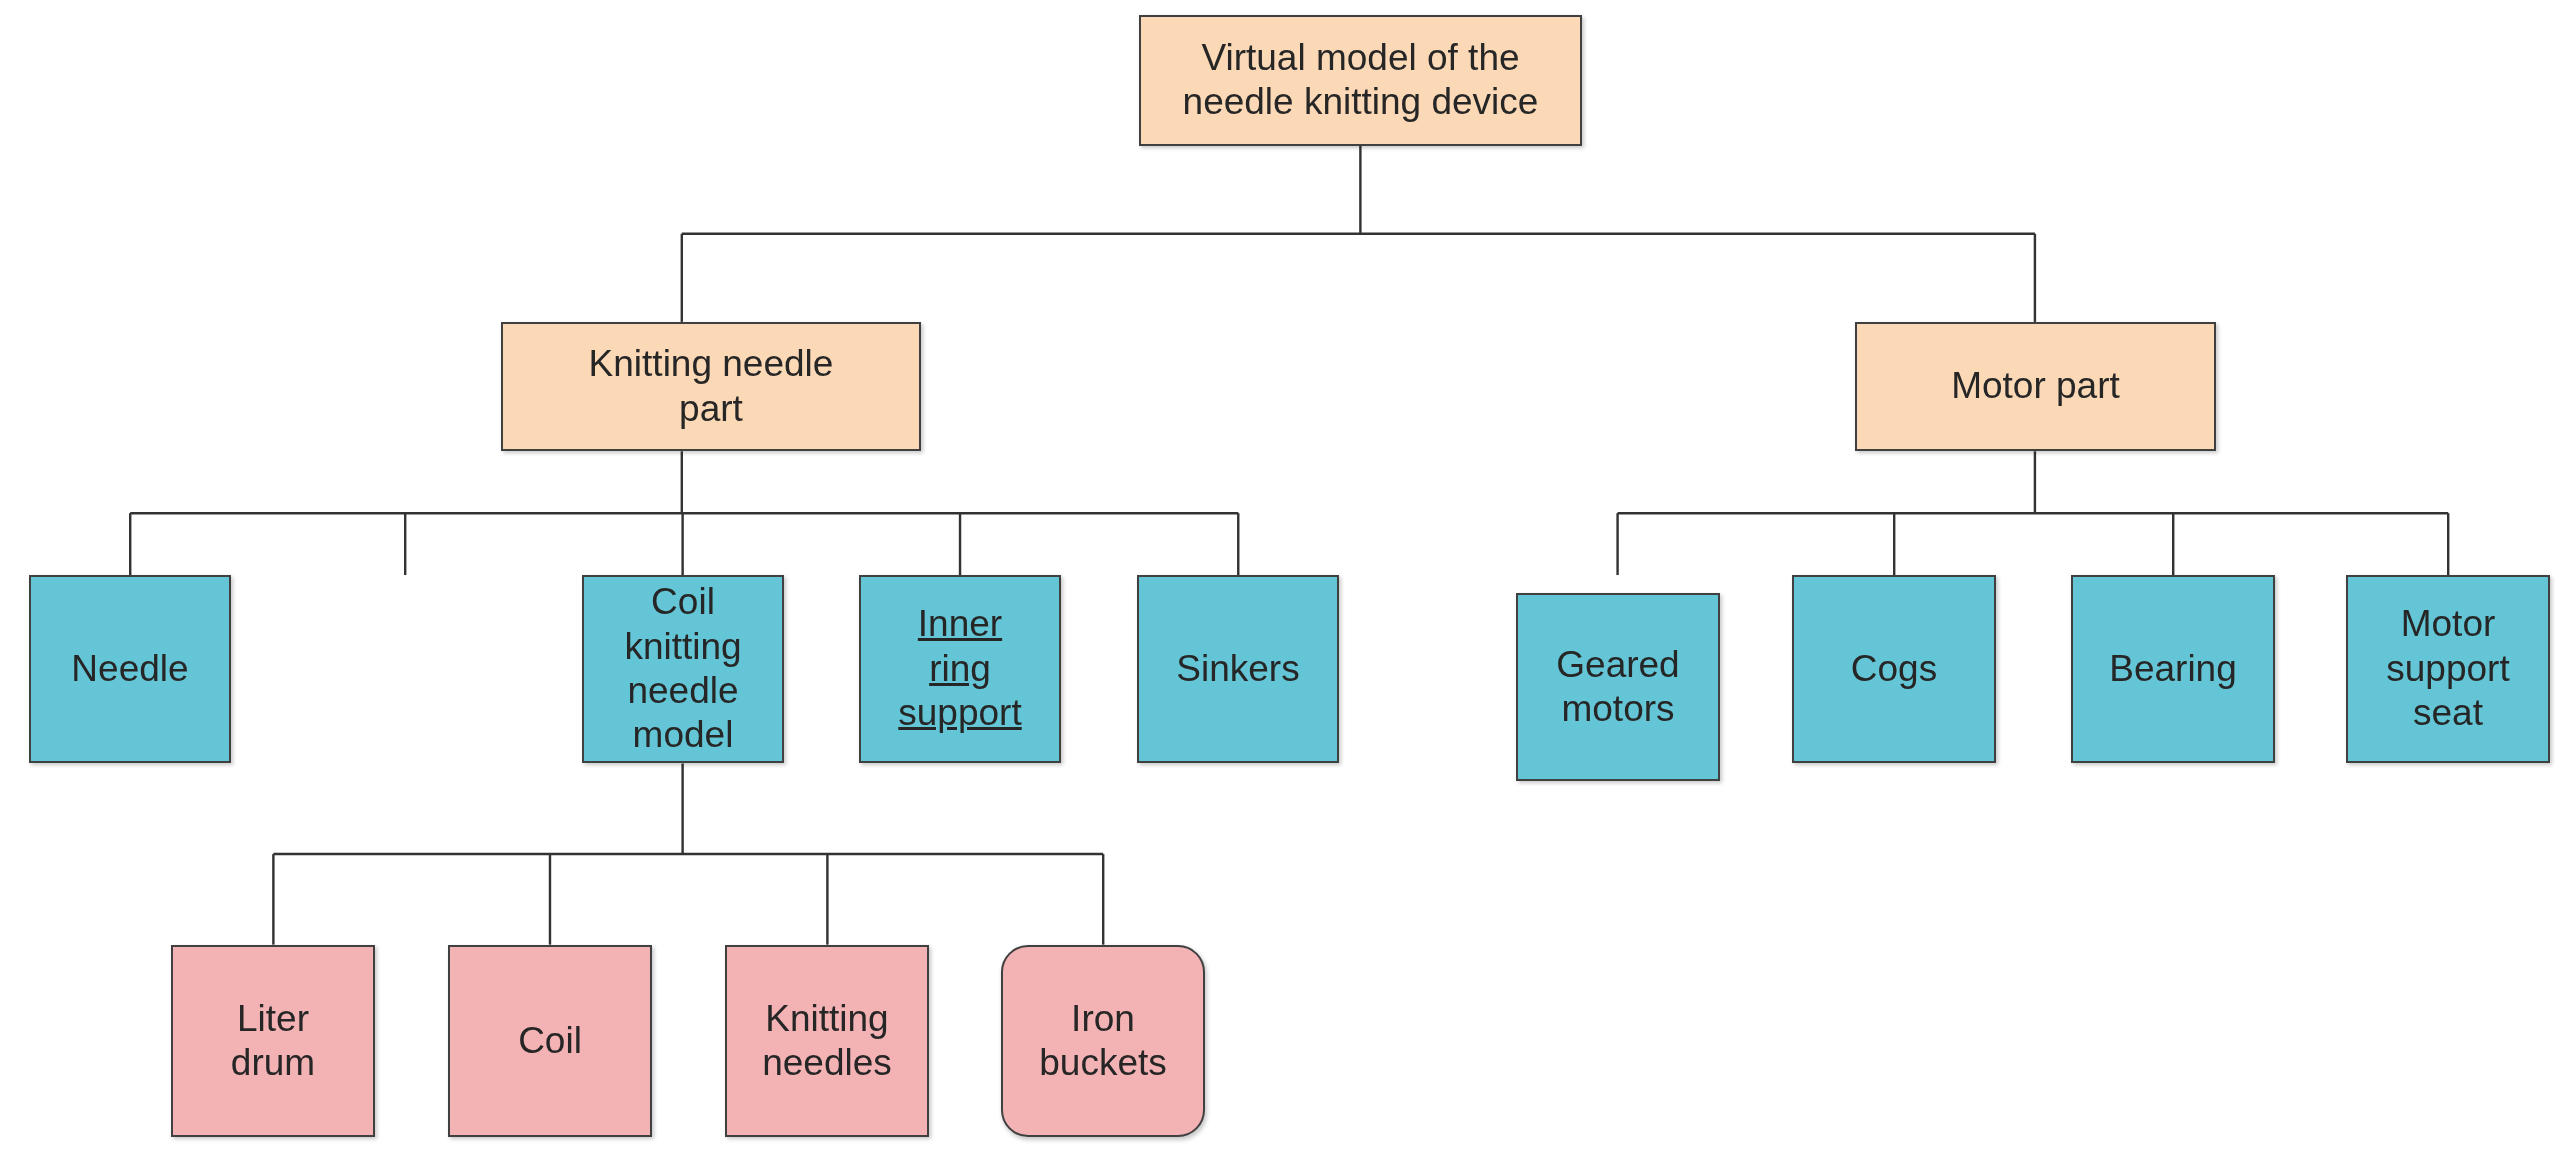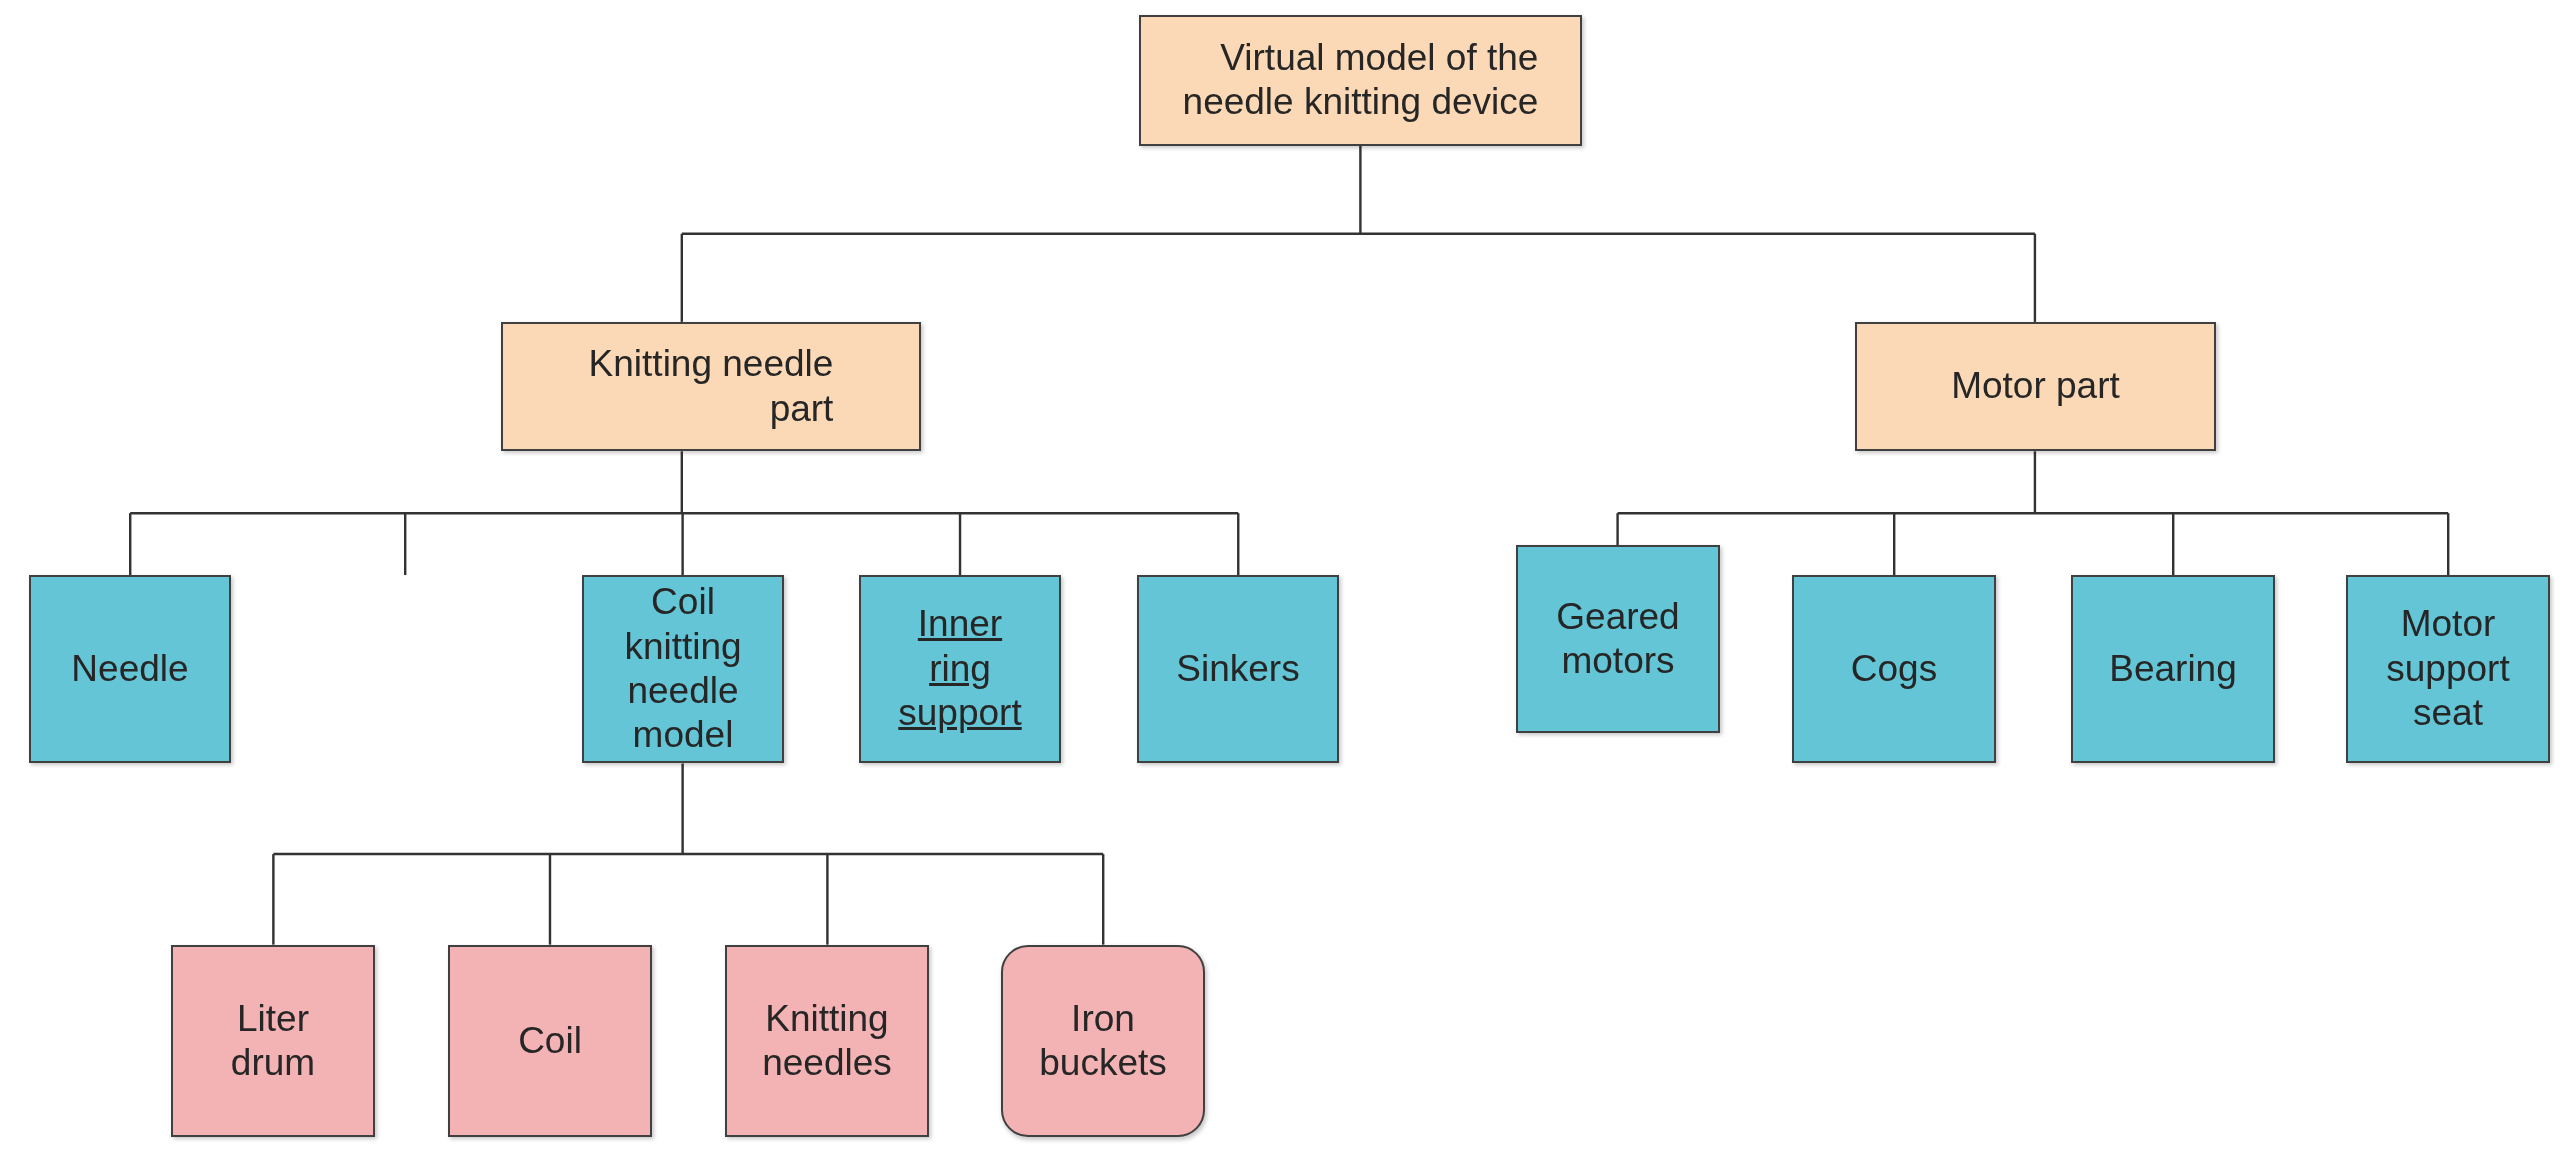--- a/index.html
+++ b/index.html
@@ -34,36 +34,36 @@
     color: var(--text-color, #262626);
     box-shadow: 1.6px 2.4px 4px rgba(0,0,0,0.22);
     z-index: 2;
   }
   .node .label {
     white-space: pre-line;
     font-size: 37px;
     line-height: 1.2;
     color: var(--text-color, #262626);
   }
-  .peach { background: var(--peach, #FBD8B6); text-align: right; }
+  .peach { background: var(--peach, #FBD8B6); }
   .teal  { background: var(--teal,  #63C5D5); }
   .pink  { background: var(--pink,  #F3B2B4); }
 
   
   #n-root        { left:1139px; top:14.6px;   width:443px; height:131px; }
   #n-knitting    { left:501px;  top:322px;  width:420px; height:129px; }
   #n-motor       { left:1855px; top:322px;  width:361px; height:129px; }
 
   #n-needle      { left:29px;   top:575px;  width:202px; height:188px; }
   #n-syringe     { left:304px;  top:575px;  width:202px; height:188px; }
   #n-coil-model  { left:582px;  top:575px;  width:202px; height:188px; }
   #n-inner-ring  { left:859px; top:575px;  width:202px; height:188px;text-decoration:underline; }
   #n-sinkers     { left:1137px; top:575px;  width:202px; height:188px; }
 
-  #n-geared      { left:1516px; top:545px;  width:204px; height:188px; }
+  #n-geared      { left:1516px; top:593px;  width:204px; height:188px; }
   #n-cogs        { left:1792px; top:575px;  width:204px; height:188px; }
   #n-bearing     { left:2071px; top:575px;  width:204px; height:188px; }
   #n-motor-seat  { left:2346px; top:575px;  width:204px; height:188px; }
 
   #n-liter-drum       { left:171px;  top:945px; width:204px; height:192px; }
   #n-coil             { left:448px;  top:945px; width:204px; height:192px; }
   #n-knitting-needles { left:725px;  top:945px; width:204px; height:192px; }
   #n-iron-buckets     { left:1001px; top:945px; width:204px; height:192px;border-radius:27px; }
 </style>
 </head>

